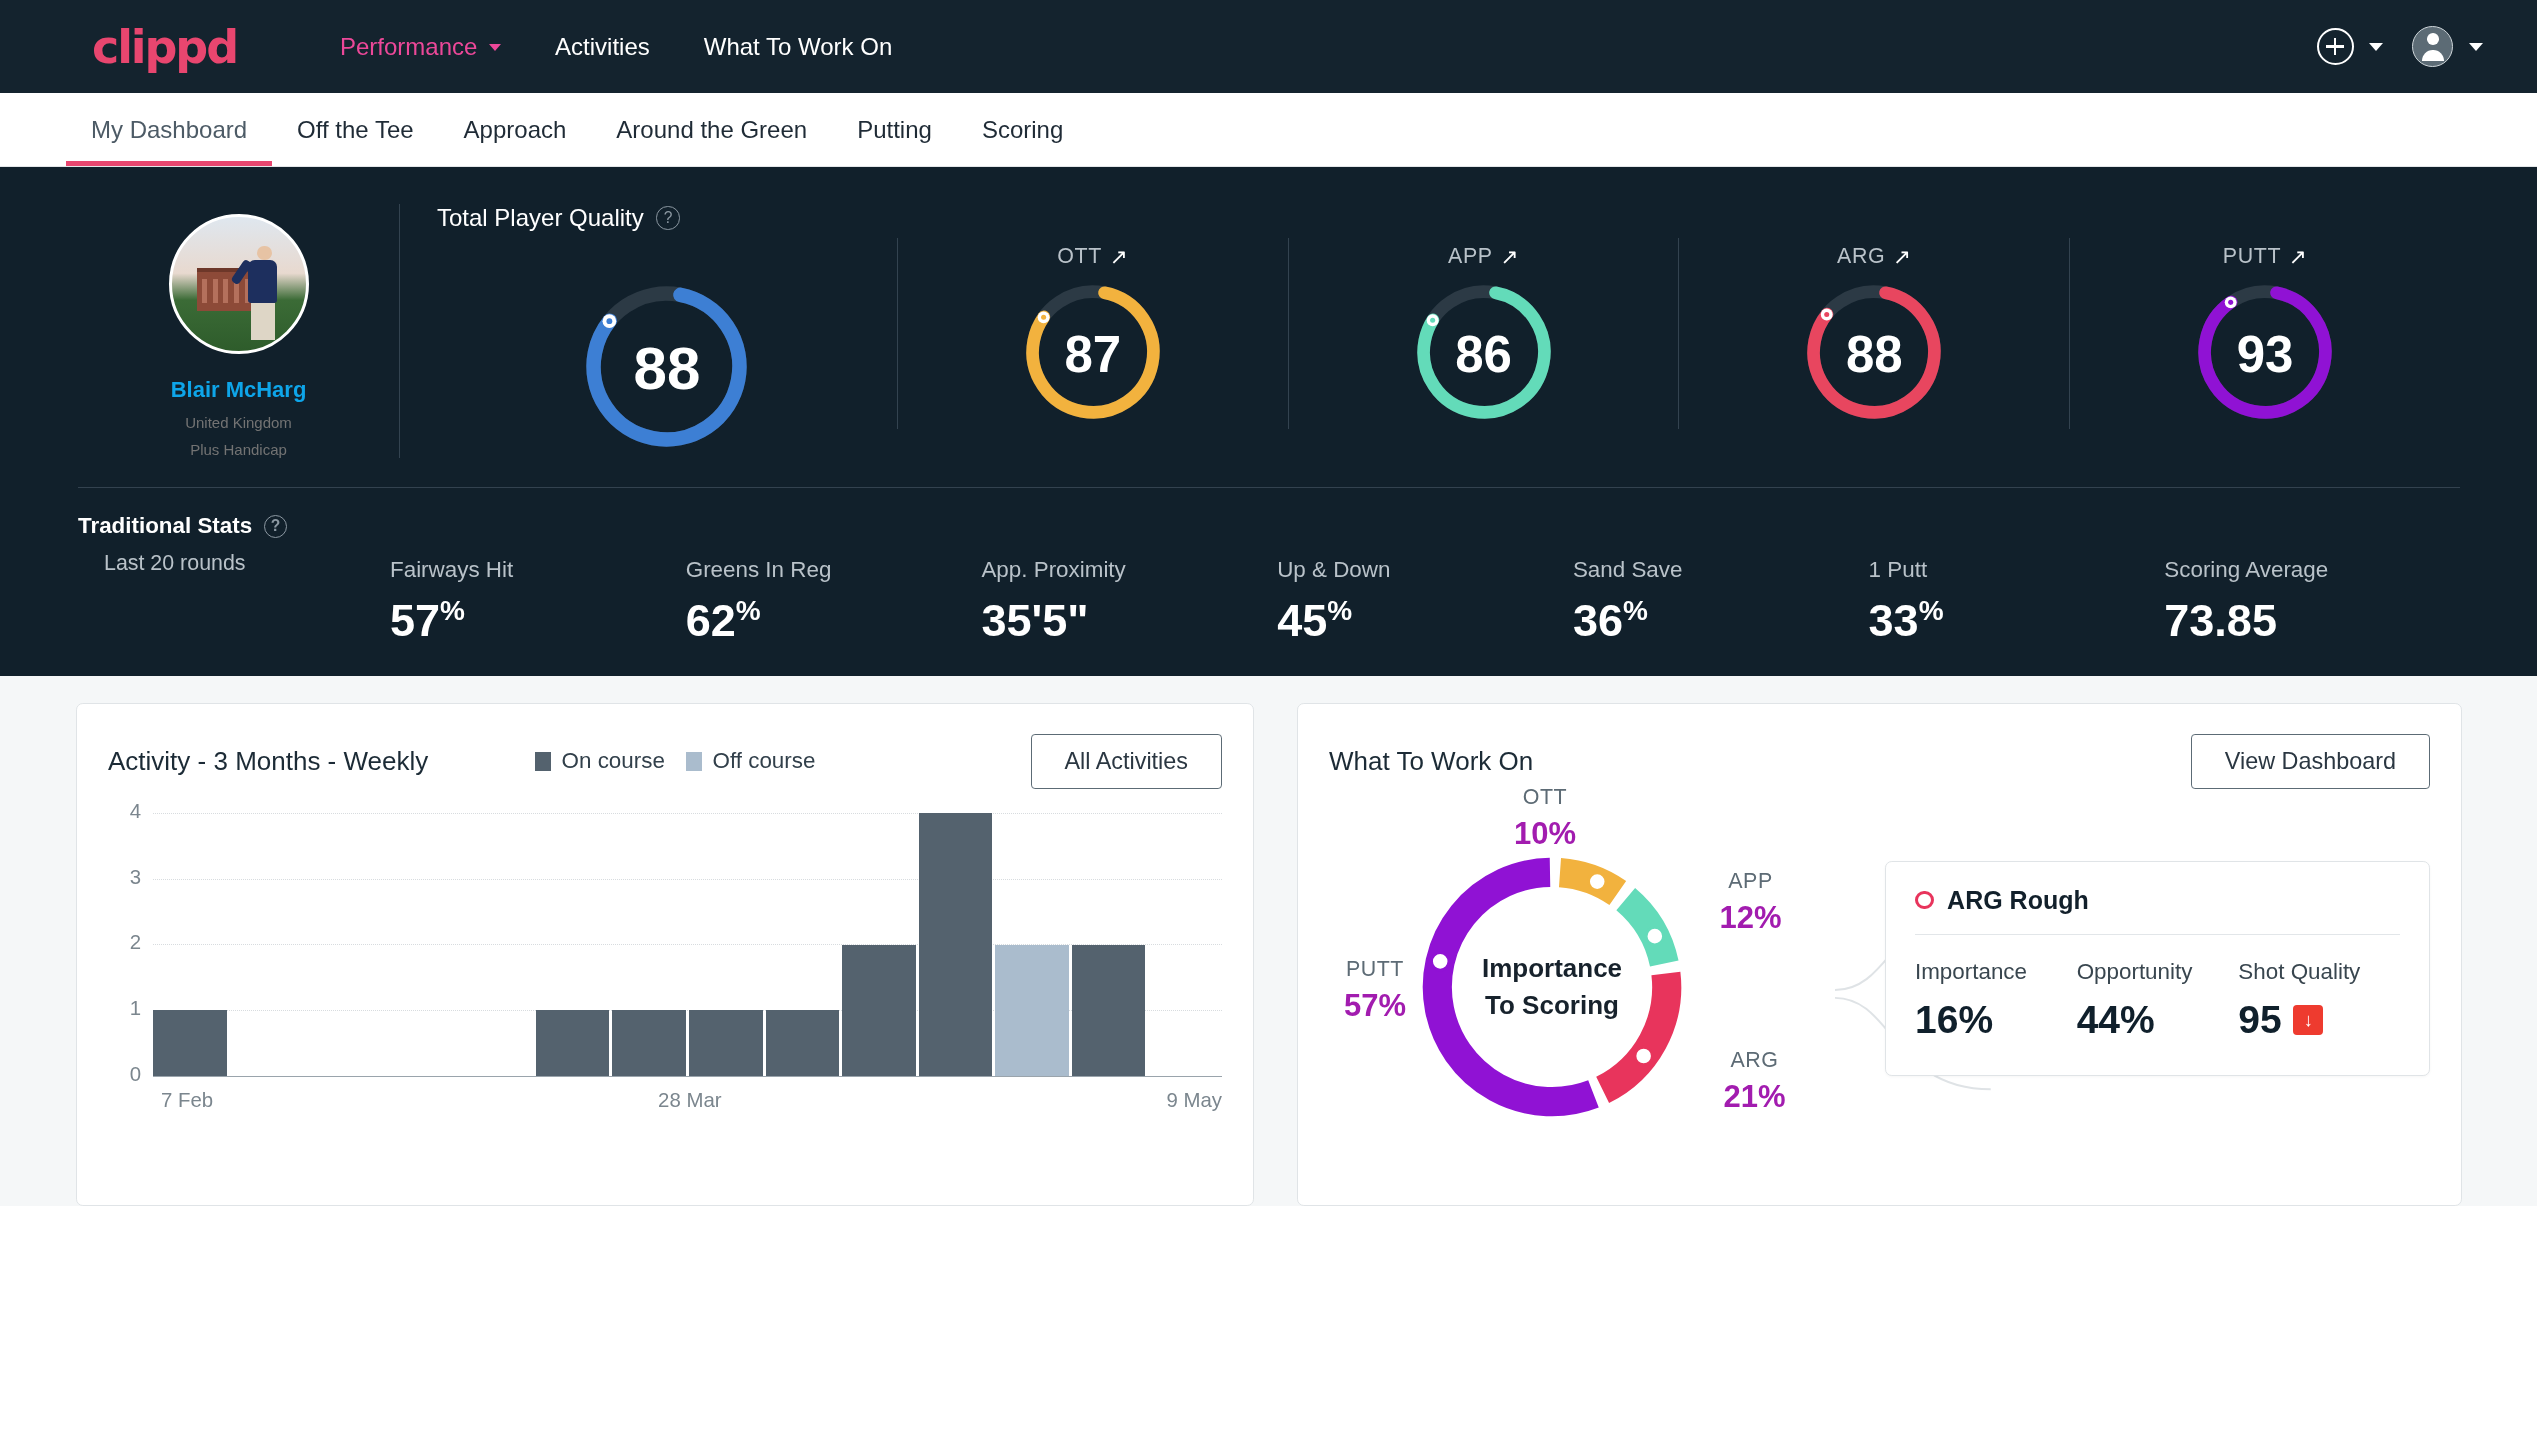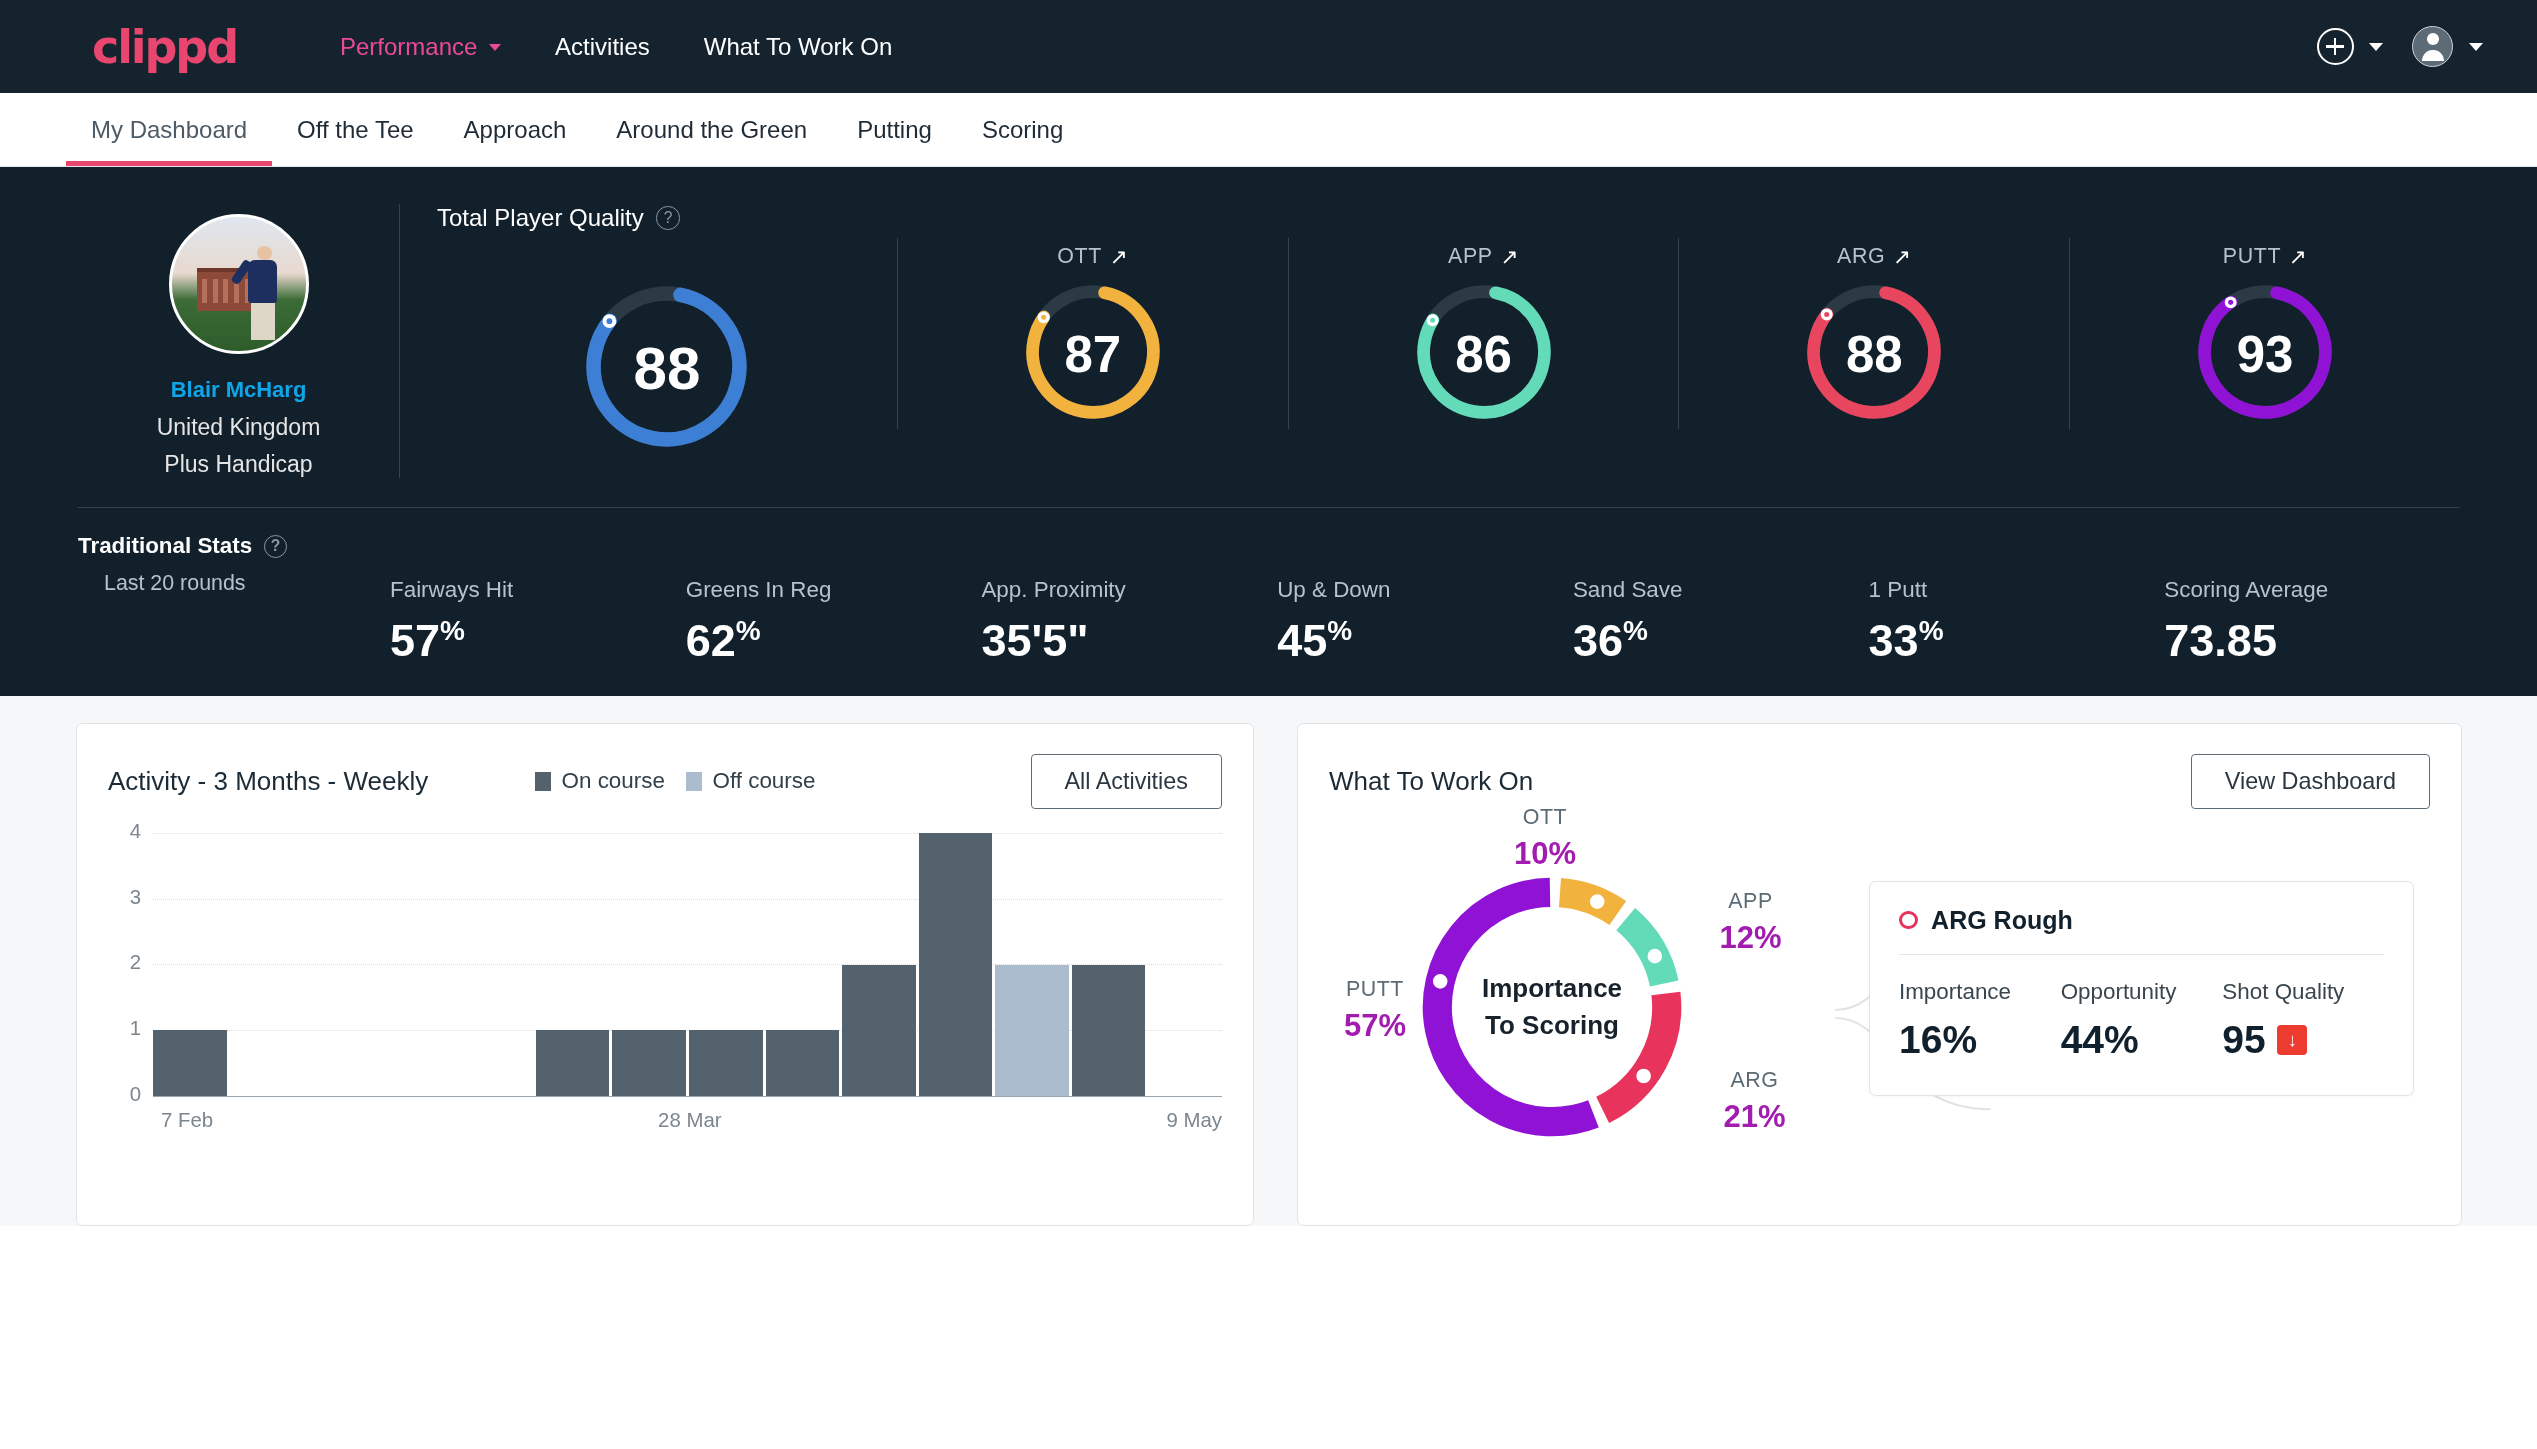--- a/index.html
+++ b/index.html
@@ -110,21 +110,21 @@
   }
   .pfp .p-torso {
     width: 29px; height: 43px; background: #1d2f5e; border-radius: 6.8px 6.8px 2.9px 2.9px;
   }
   .pfp .p-legs { width: 23.4px; height: 37px; background: #ded6c6; margin-left: 3.9px; }
   .pfp .p-arm {
     position: absolute; left: -10.7px; top: 13.6px; width: 8.8px; height: 26px;
     background: #1d2f5e; transform: rotate(34deg); border-radius: 3.9px;
   }
   .pname { color: #0ea5e9; font-size: 22px; font-weight: 700; margin-top: 23.4px; }
-  .pmeta { color: #e5e5e5; font-size: 23px; margin-top: 10.7px; }
+  .pmeta { color: #737373; font-size: 15px; margin-top: 10.7px; }
 
   .qualblock { flex: 1; border-left: 1px solid #334350; padding-left: 37px; }
   .qual-head { display: flex; align-items: center; gap: 12.7px; margin-bottom: 5.8px; }
   .qual-title { color: #ffffff; font-size: 24px; }
   .qmark {
     width: 23.4px; height: 23.4px; border-radius: 50%; border: 1.9px solid #8c98a2;
     color: #8c98a2; font-size: 15.6px; display: flex; align-items: center;
     justify-content: center; cursor: pointer; flex: none;
   }
   .gauges { display: flex; align-items: flex-start; }
@@ -219,21 +219,21 @@
     position: absolute; left: 84px; top: 55px; width: 278px; height: 278px;
     display: flex; flex-direction: column; align-items: center;
     justify-content: center; font-size: 26px; color: #17222c; font-weight: 600;
     line-height: 1.45;
   }
   .dlab { position: absolute; text-align: center; }
   .dlab .k { font-size: 21.4px; color: #5d6b75; letter-spacing: 0.5px; }
   .dlab .v { font-size: 31px; color: #a21caf; font-weight: 700; margin-top: 6px; }
 
   .tipcard {
-    position: absolute; right: 16px; top: 68px; width: 545px;
+    position: absolute; right: 0; top: 68px; width: 545px;
     border: 1px solid #e0e4e7; border-radius: 6.8px; background: #fff;
     padding: 23.4px 29px 33px 29px; box-shadow: 0 1px 2.9px rgba(0,0,0,.04);
   }
   .tip-head { display: flex; align-items: center; gap: 13.6px; }
   .ring-dot {
     width: 18.5px; height: 18.5px; border-radius: 50%;
     border: 3.9px solid #e8345c; flex: none;
   }
   .tip-title { font-size: 25px; color: #12202b; font-weight: 600; }
   .tip-hr { height: 1px; background: #e2e6e9; margin: 19.5px 0 23.4px 0; }

